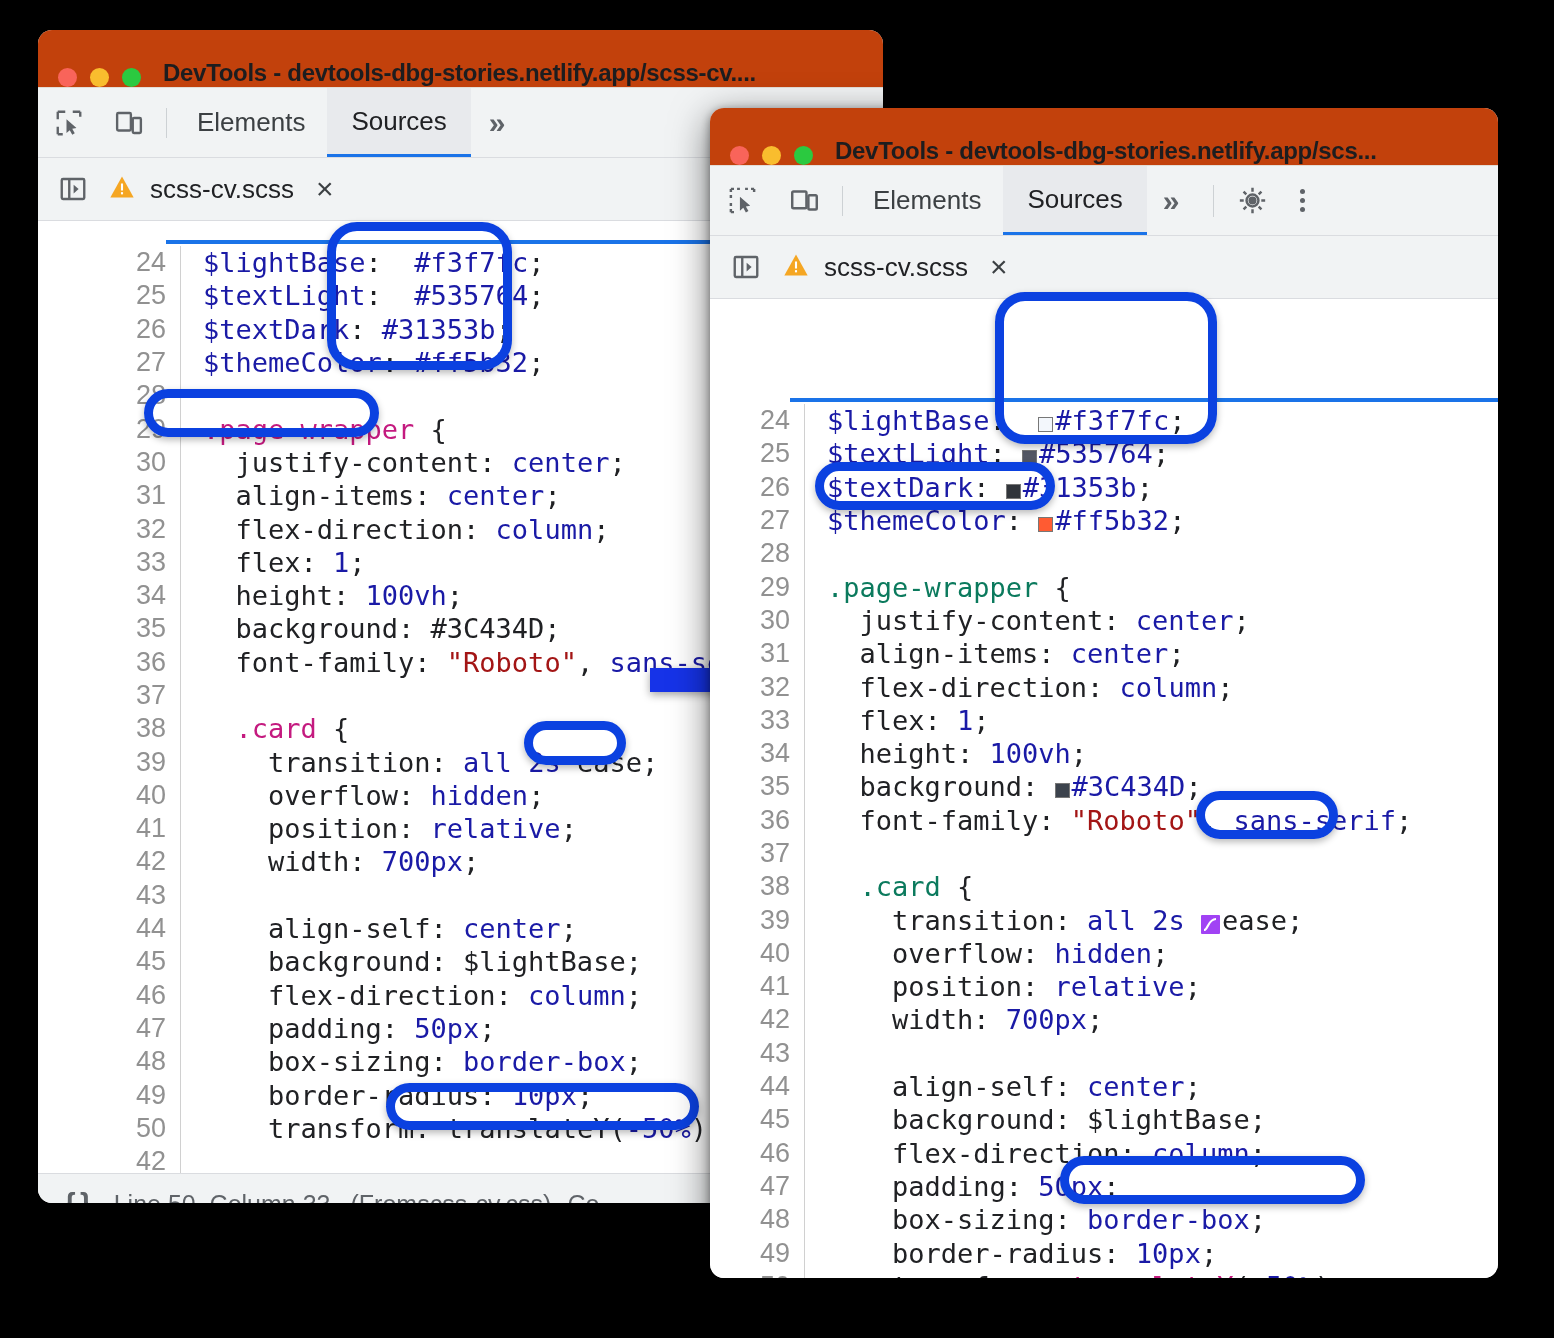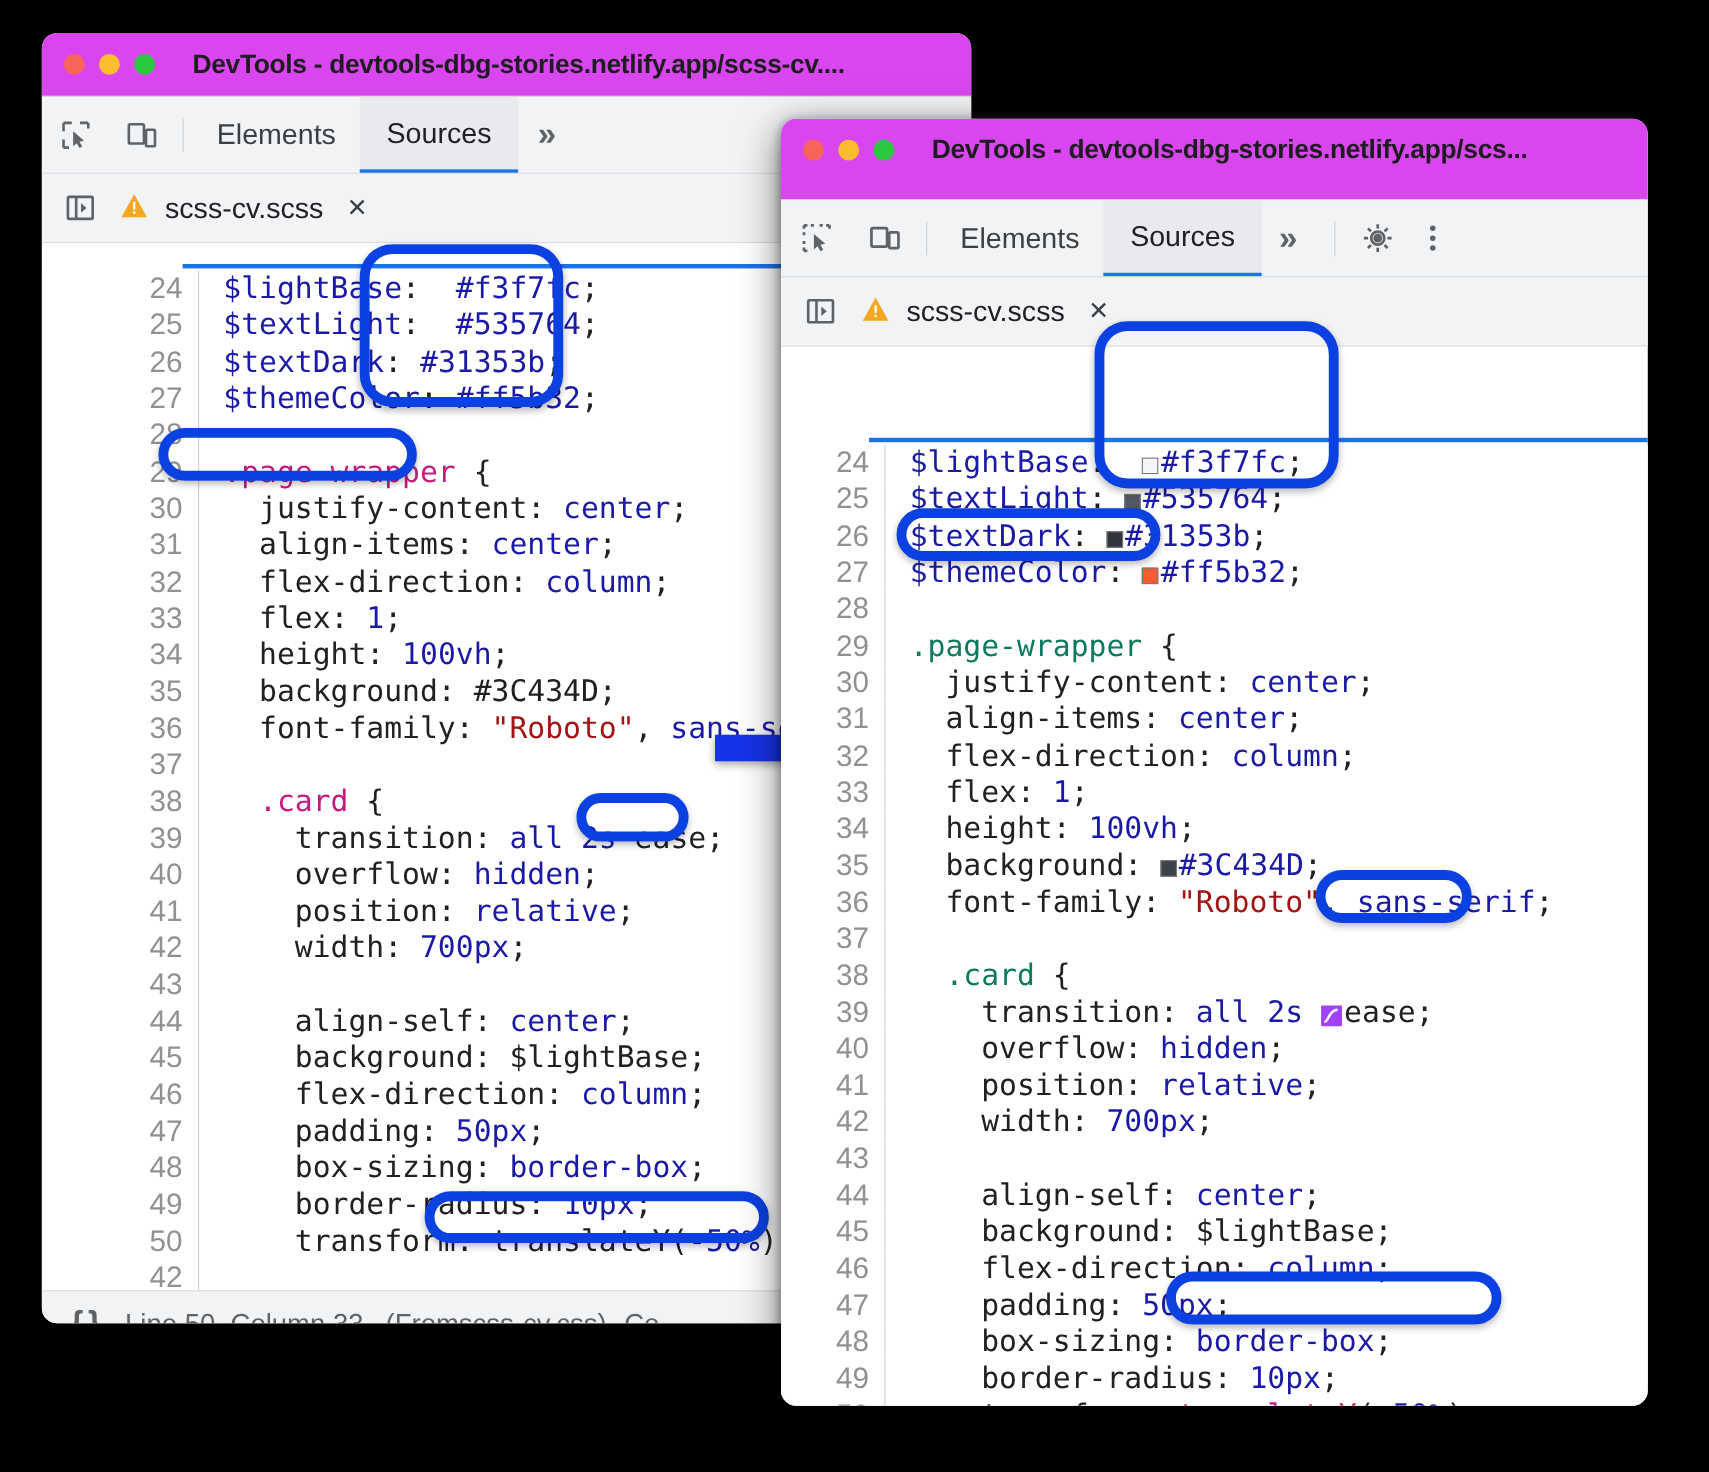--- a/index.html
+++ b/index.html
@@ -20,24 +20,24 @@
 
   
   .window {
     position: absolute;
     background: #ffffff;
     border-radius: 14px;
     overflow: hidden;
     box-shadow: 0 10px 38px rgba(0,0,0,0.55), 0 2px 10px rgba(0,0,0,0.4);
   }
   .titlebar {
-    background: #d946ef;
-    display: flex;
-    align-items: center;
-    gap: 12px;
+    background: #c2410c;
+    display: flex;
+    align-items: flex-end;
+    gap: 0;
     border-bottom: 1px solid #e3ddd6;
   }
   .traffic {
     display: flex;
     align-items: center;
     gap: 13px;
   }
   .dot {
     width: 19px; height: 19px; border-radius: 50%;
   }
@@ -329,21 +329,21 @@
   <div class="oval" style="left:524px; top:721px; width:102px; height:44px; border-radius:22px;"></div>
 
   <div class="oval" style="left:386px; top:1083px; width:313px; height:47px; border-radius:24px;"></div>
 
   <svg class="arrow" style="left:650px; top:640px;" width="205" height="80" viewBox="0 0 205 80">
     <path d="M0 28 H132 V6 L200 40 L132 74 V52 H0 Z" fill="#1633e8"></path>
   </svg>
 
   <div class="window" id="win-front" style="left:710px; top:108px; width:788px; height:1170px;">
 
-    <div class="titlebar" style="height:57px; padding:0 0 16px 20px;">
+    <div class="titlebar" style="height:57px; padding:0 0 0 20px;">
       <div class="traffic">
         <span class="dot red"></span>
         <span class="dot yellow"></span>
         <span class="dot green"></span>
       </div>
       <div class="win-title" style="margin-left:22px; font-size:24px; letter-spacing:-0.3px;">DevTools - devtools-dbg-stories.netlify.app/scs...</div>
     </div>
 
     <div class="toolbar" style="height:69px;">
       <div class="tb-icon" style="width:64px;height:69px;">

